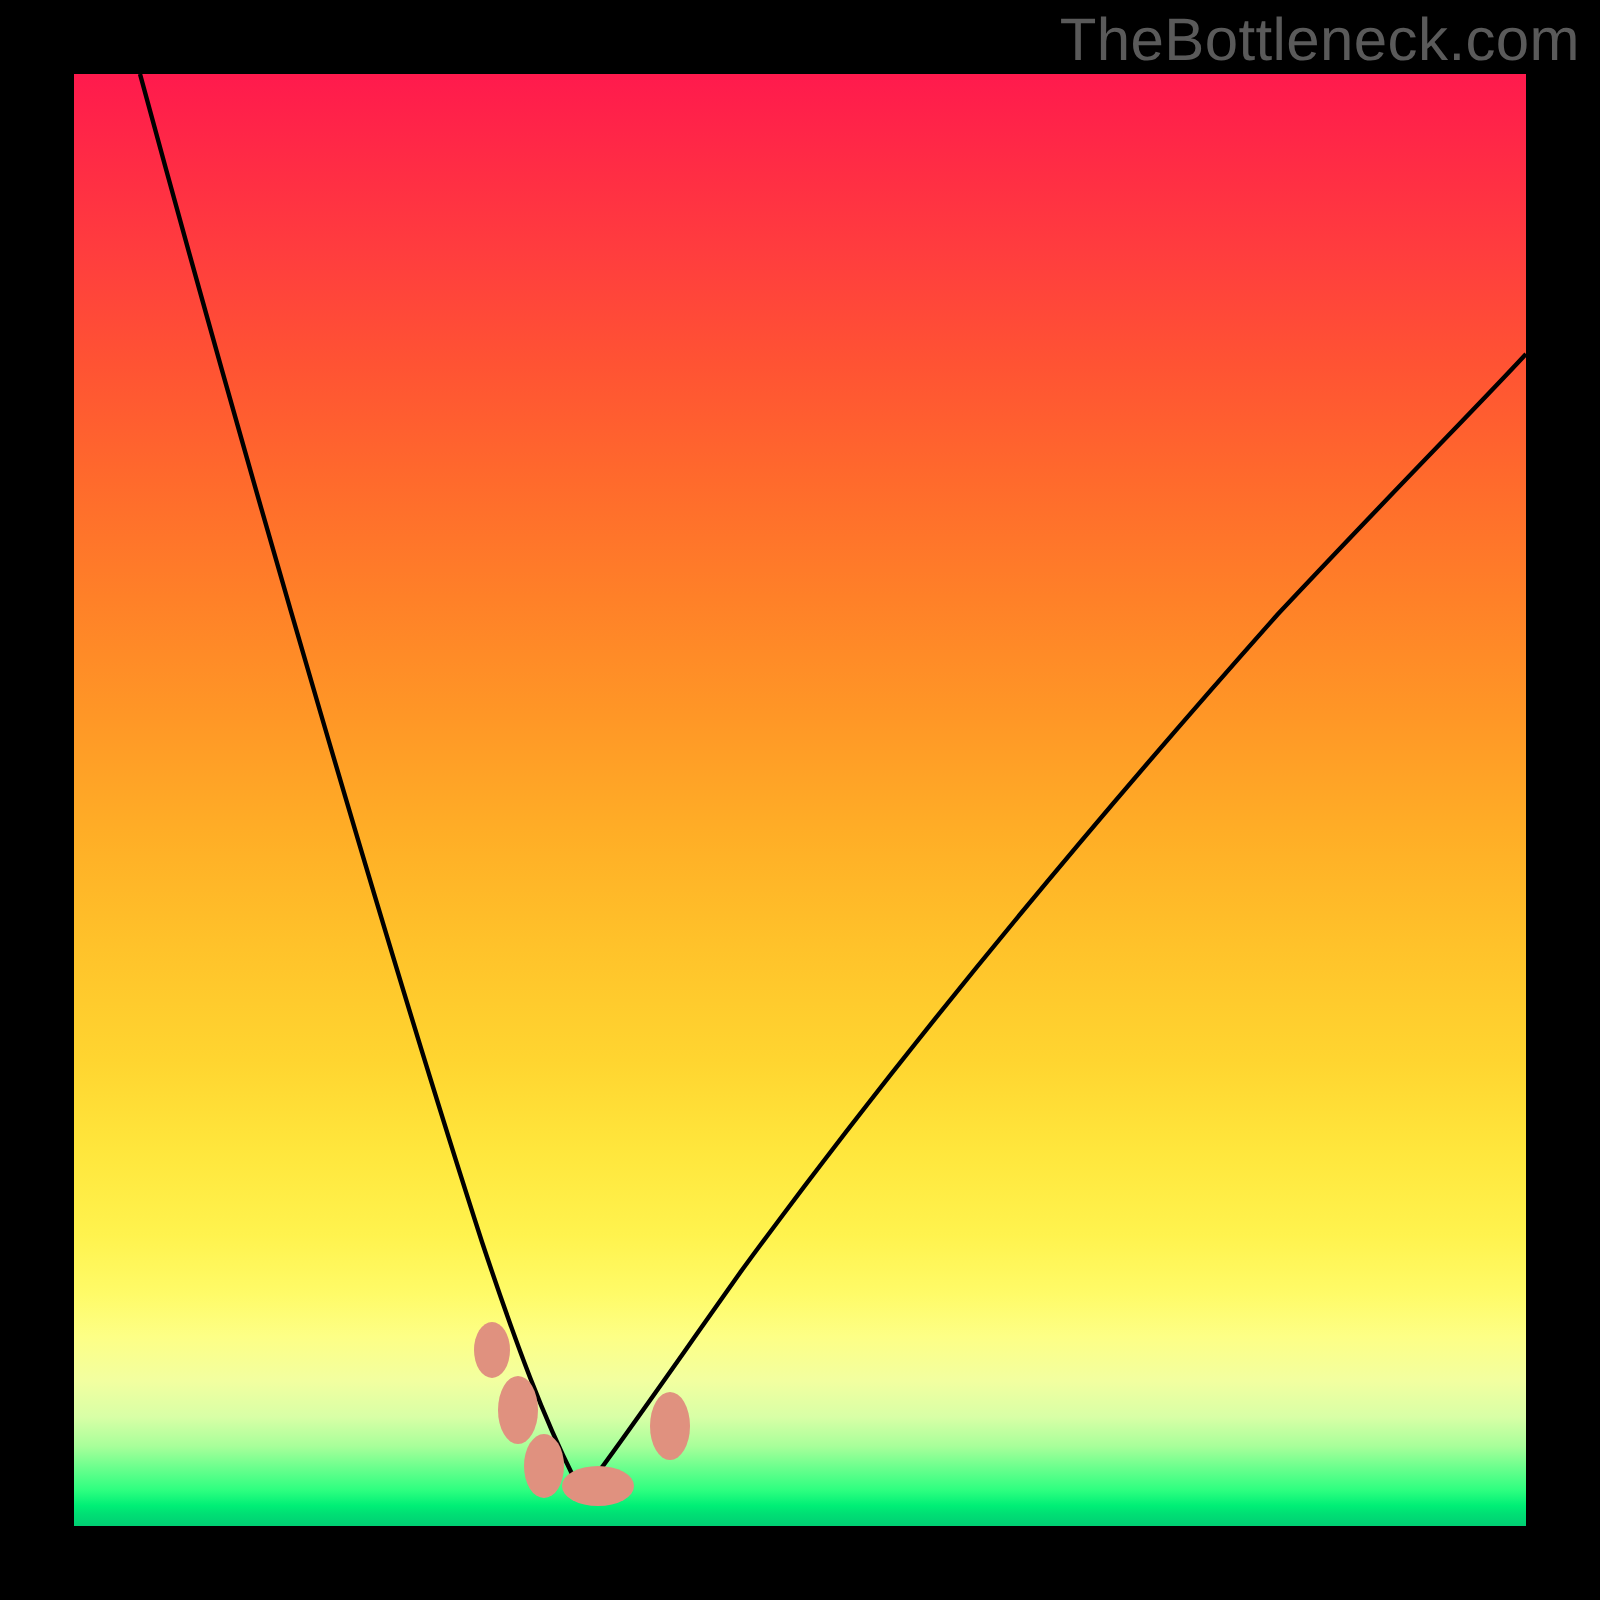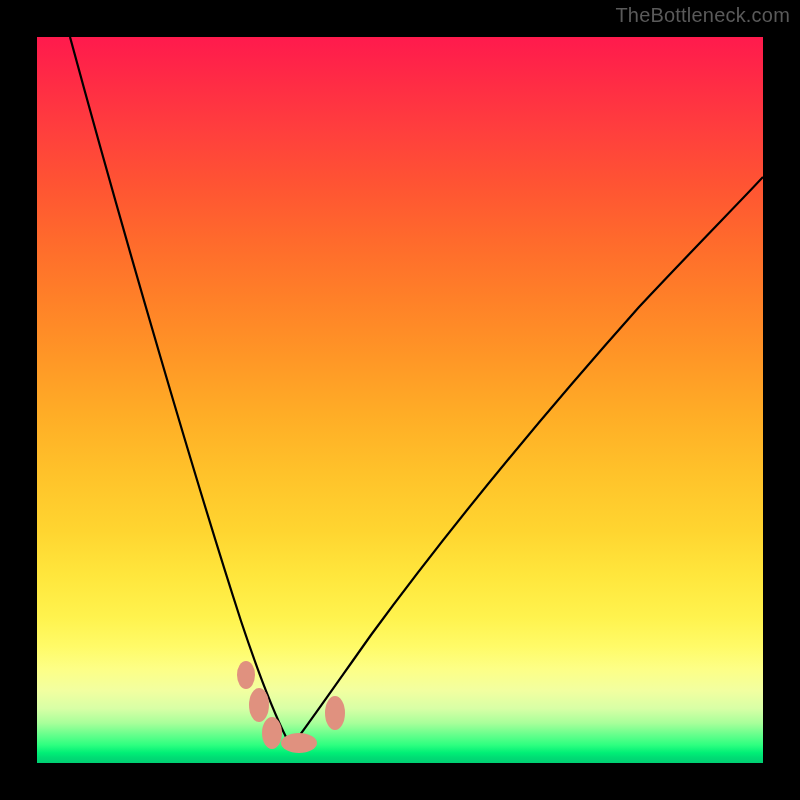--- a/index.html
+++ b/index.html
@@ -51,21 +51,21 @@
       #00ef76 98.6%,
       #00de74 99.2%,
       #00cf73 100%
     );
   }
   .watermark {
     position: absolute;
     top: 4px;
     right: 10px;
     color: #5a5a5a;
-    font-size: 20px;
+    font-size: 30px;
     font-weight: 400;
     letter-spacing: 0.2px;
     user-select: none;
   }
   svg.curves {
     position: absolute;
     inset: 0;
   }
   .marker {
     fill: #e0917f;

